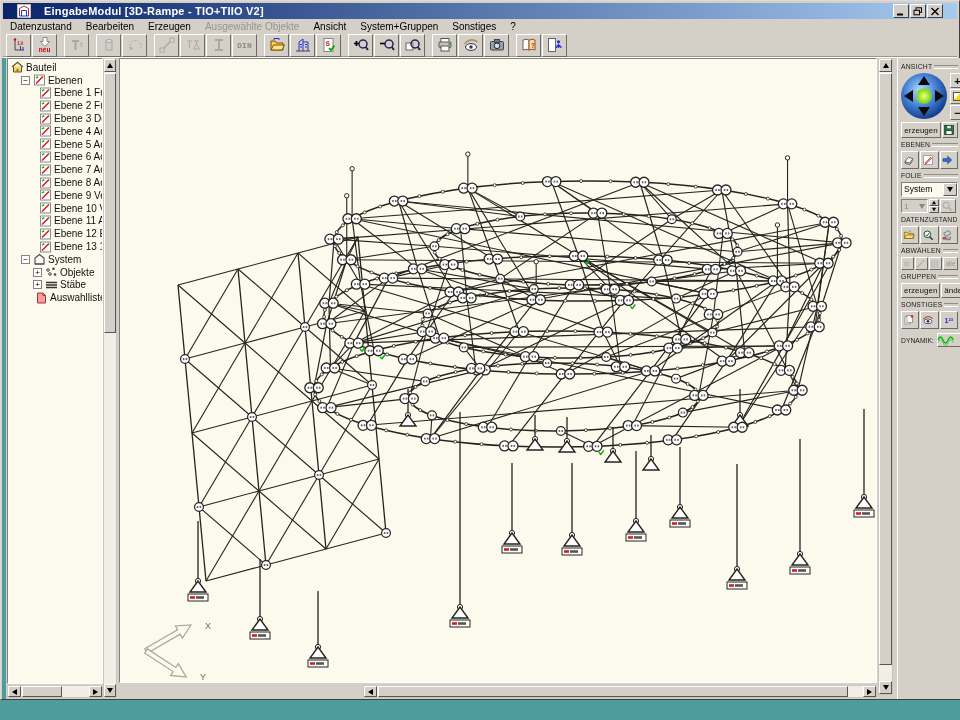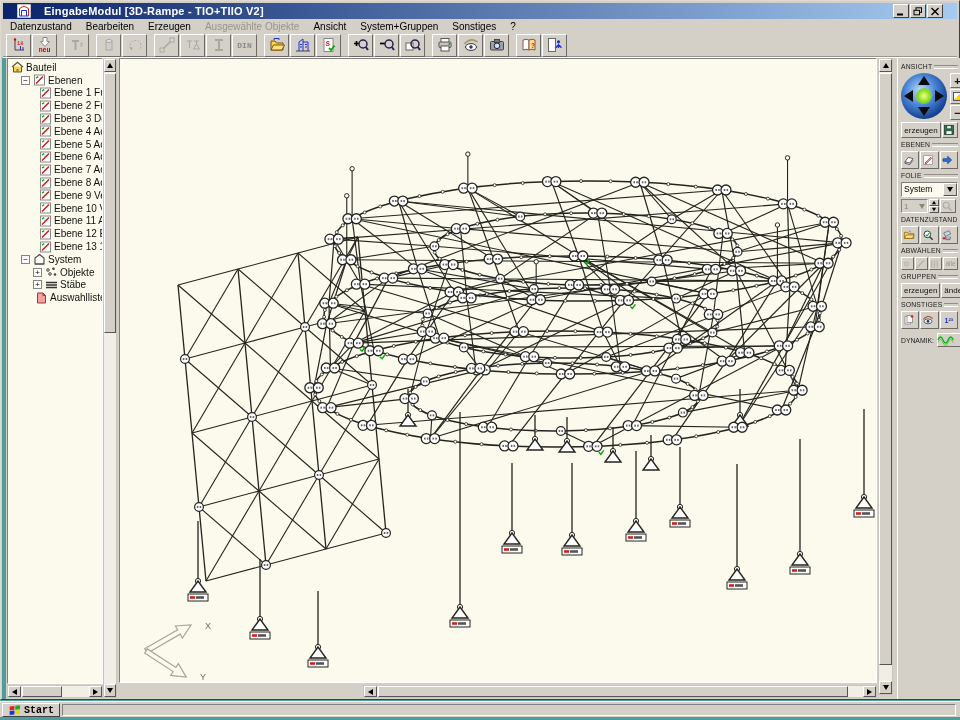--- a/index.html
+++ b/index.html
@@ -1830,29 +1830,13 @@
               <svg viewBox="0 0 24 14">
                 <path d="M1 7q3-7 6 0t6 0q3-7 6 0" fill="none" stroke="#0B0" stroke-width="1.6"></path>
                 <path d="M1 10q3-7 6 0t6 0q3-7 6 0" fill="none" stroke="#4C4" stroke-width="1.1"></path>
               </svg>
             </span>
           </button>
       </div>
     </div>
   </div>
 
-  <div class="taskbar">
-    <button class="start-btn">
-      <span style="width:14px;height:12px;display:inline-flex">
-          <svg viewBox="0 0 16 14">
-            <g transform="skewY(-6) translate(0,1)">
-              <rect x="2" y="2" width="5.5" height="4.5" fill="#D22"></rect>
-              <rect x="8.5" y="2" width="5.5" height="4.5" fill="#2A2"></rect>
-              <rect x="2" y="7.5" width="5.5" height="4.5" fill="#23C"></rect>
-              <rect x="8.5" y="7.5" width="5.5" height="4.5" fill="#DD0"></rect>
-            </g>
-          </svg>
-        </span>
-      <span>Start</span>
-    </button>
-    <div class="tray"></div>
-  </div>
 </div>
 
 </body></html>

